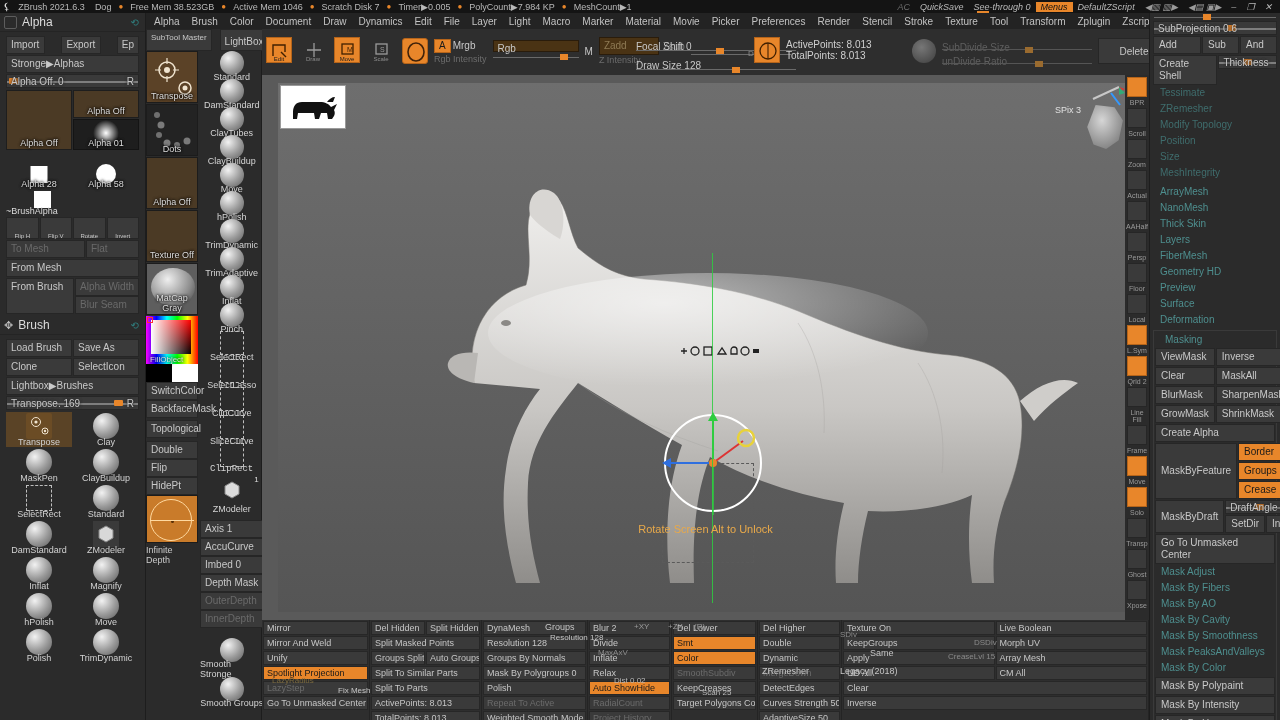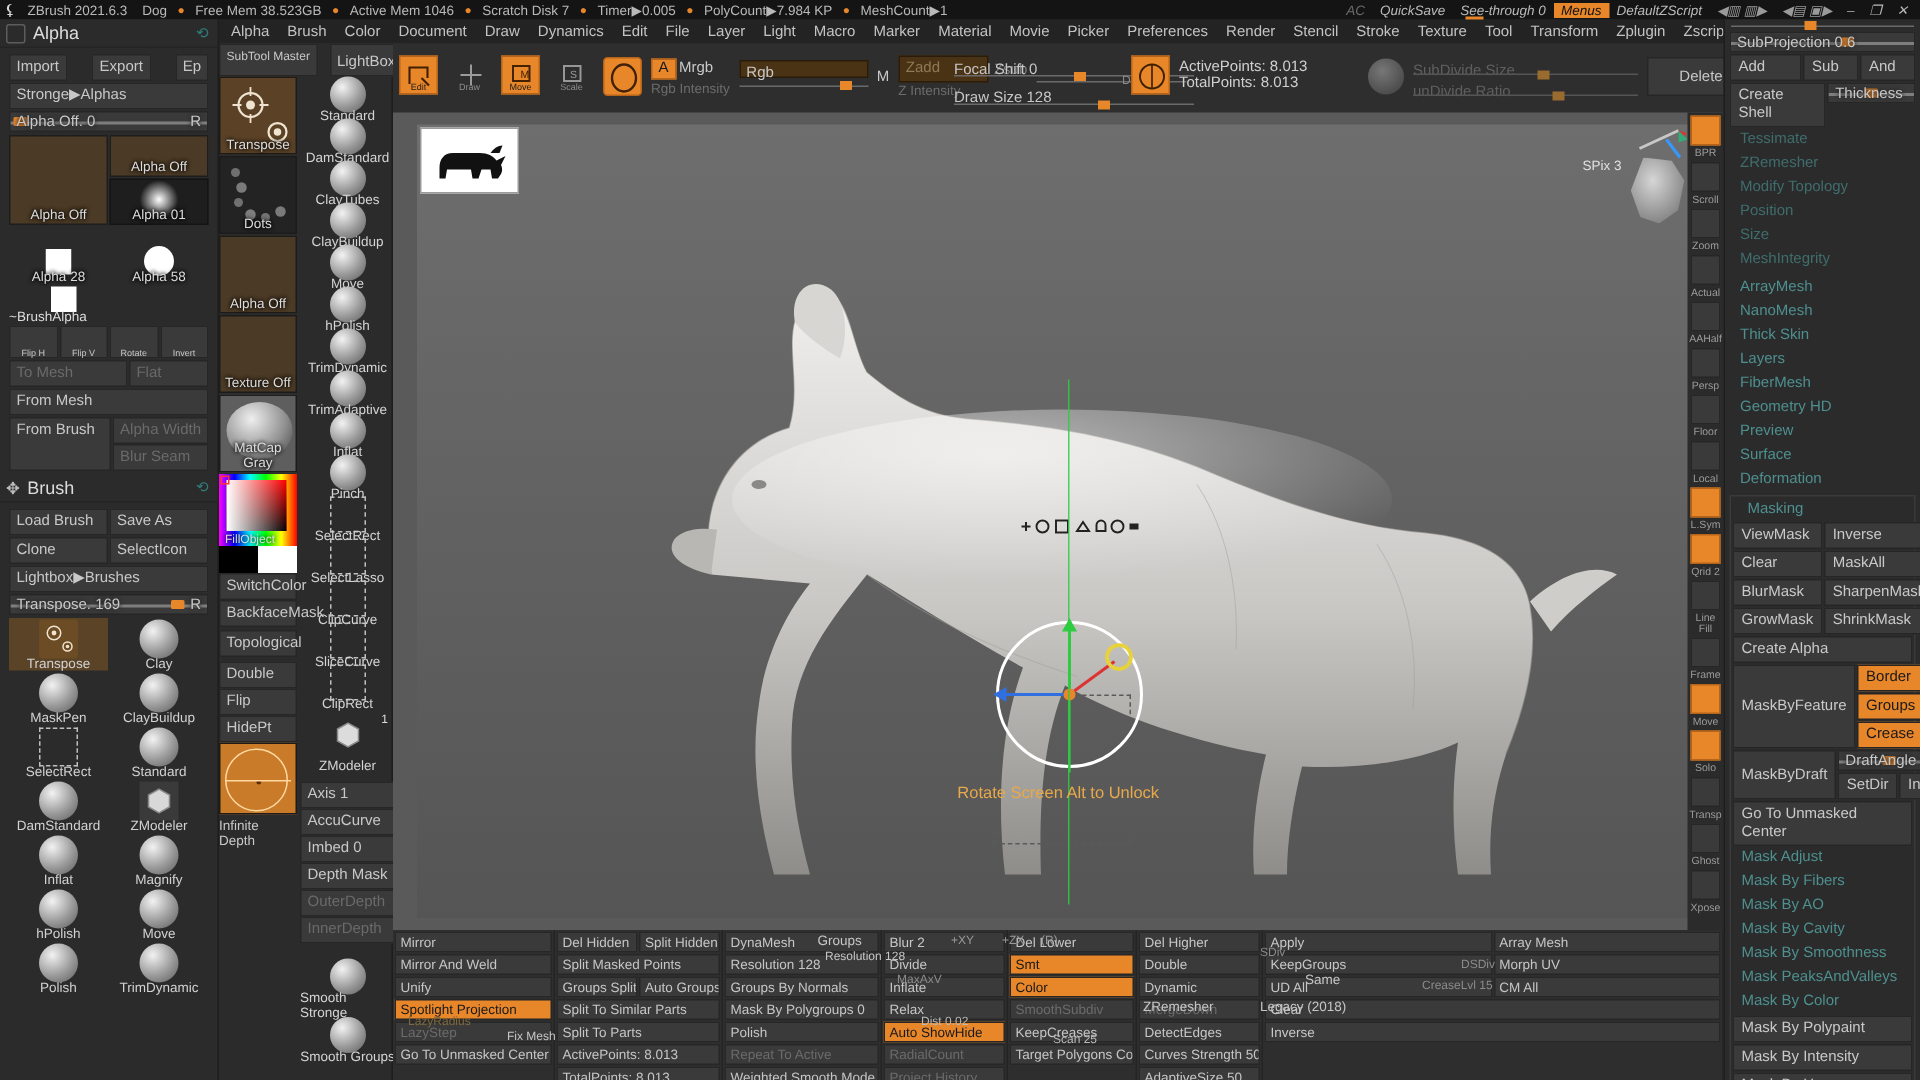--- a/index.html
+++ b/index.html
@@ -449,21 +449,21 @@
           <div style="display: flex; flex-direction: column; align-items: center; margin-bottom: -3px;">
             <div style="width: 24px; height: 24px; border: 1px dashed rgb(192, 192, 192);"></div>
             <div style="font-size: 9px; color: rgb(212, 212, 212); margin-top: -3px;">ClipCurve</div>
           </div>
           <div style="display: flex; flex-direction: column; align-items: center; margin-bottom: -3px;">
             <div style="width: 24px; height: 24px; border: 1px dashed rgb(192, 192, 192);"></div>
             <div style="font-size: 9px; color: rgb(212, 212, 212); margin-top: -3px;">SliceCurve</div>
           </div>
           <div style="display: flex; flex-direction: column; align-items: center; margin-bottom: -3px;">
             <div style="width: 24px; height: 24px; border: 1px dashed rgb(192, 192, 192);"></div>
-            <div style="font-size: 9px; color: rgb(212, 212, 212); margin-top: -3px;">ClipRect</div>
+            <div style="font-size: 9px; color: rgb(212, 212, 212); margin-top: -3px; font-family: Liberation Mono, monospace;">ClipRect</div>
           </div>
           <div style="margin-top: 6px;">
             <div style="display:flex;flex-direction:column;align-items:center">
               <div style="position:relative"><svg width="26" height="26" viewBox="0 0 26 26">
                   <path d="M6 9l7-4 7 4v8l-7 4-7-4z" fill="#dcdcdc" stroke="#8a8a8a"></path>
                 </svg><span style="position:absolute;right:-14px;top:-2px;font-size:8px;color:#ddd">1</span></div>
               <div style="font-size:9px;color:#d4d4d4;margin-top:-3px">ZModeler</div>
             </div>
             <div class="btn" style="margin-top:6px">Axis 1</div>
             <div class="btn">AccuCurve</div>
@@ -942,26 +942,30 @@
           <div class="bitem" style="flex:1">Double</div>
         </div>
         <div class="bitem">Dynamic</div>
         <div class="bitem dim">MergeDown</div>
         <div class="bitem">DetectEdges</div>
         <div class="bitem">Curves Strength 50</div>
         <div class="bitem">AdaptiveSize 50</div>
       </div>
       <div class="bcol" style="flex:1">
         <div class="row" style="gap:1px">
-          <div class="bitem" style="flex:1">Apply</div>
-          <div class="bitem" style="flex:1">Array Mesh</div>
+          <div class="bitem" style="flex:1">Texture On</div>
+          <div class="bitem" style="flex:1">Live Boolean</div>
         </div>
         <div class="row" style="gap:1px">
           <div class="bitem" style="flex:1">KeepGroups</div>
           <div class="bitem" style="flex:1">Morph UV</div>
+        </div>
+        <div class="row" style="gap:1px">
+          <div class="bitem" style="flex:1">Apply</div>
+          <div class="bitem" style="flex:1">Array Mesh</div>
         </div>
         <div class="row" style="gap:1px">
           <div class="bitem" style="flex:1">UD All</div>
           <div class="bitem" style="flex:1">CM All</div>
         </div>
         <div class="row" style="gap:1px">
           <div class="bitem" style="flex:1">Clear</div>
         </div>
         <div class="row" style="gap:1px">
           <div class="bitem" style="flex:1">Inverse</div>

